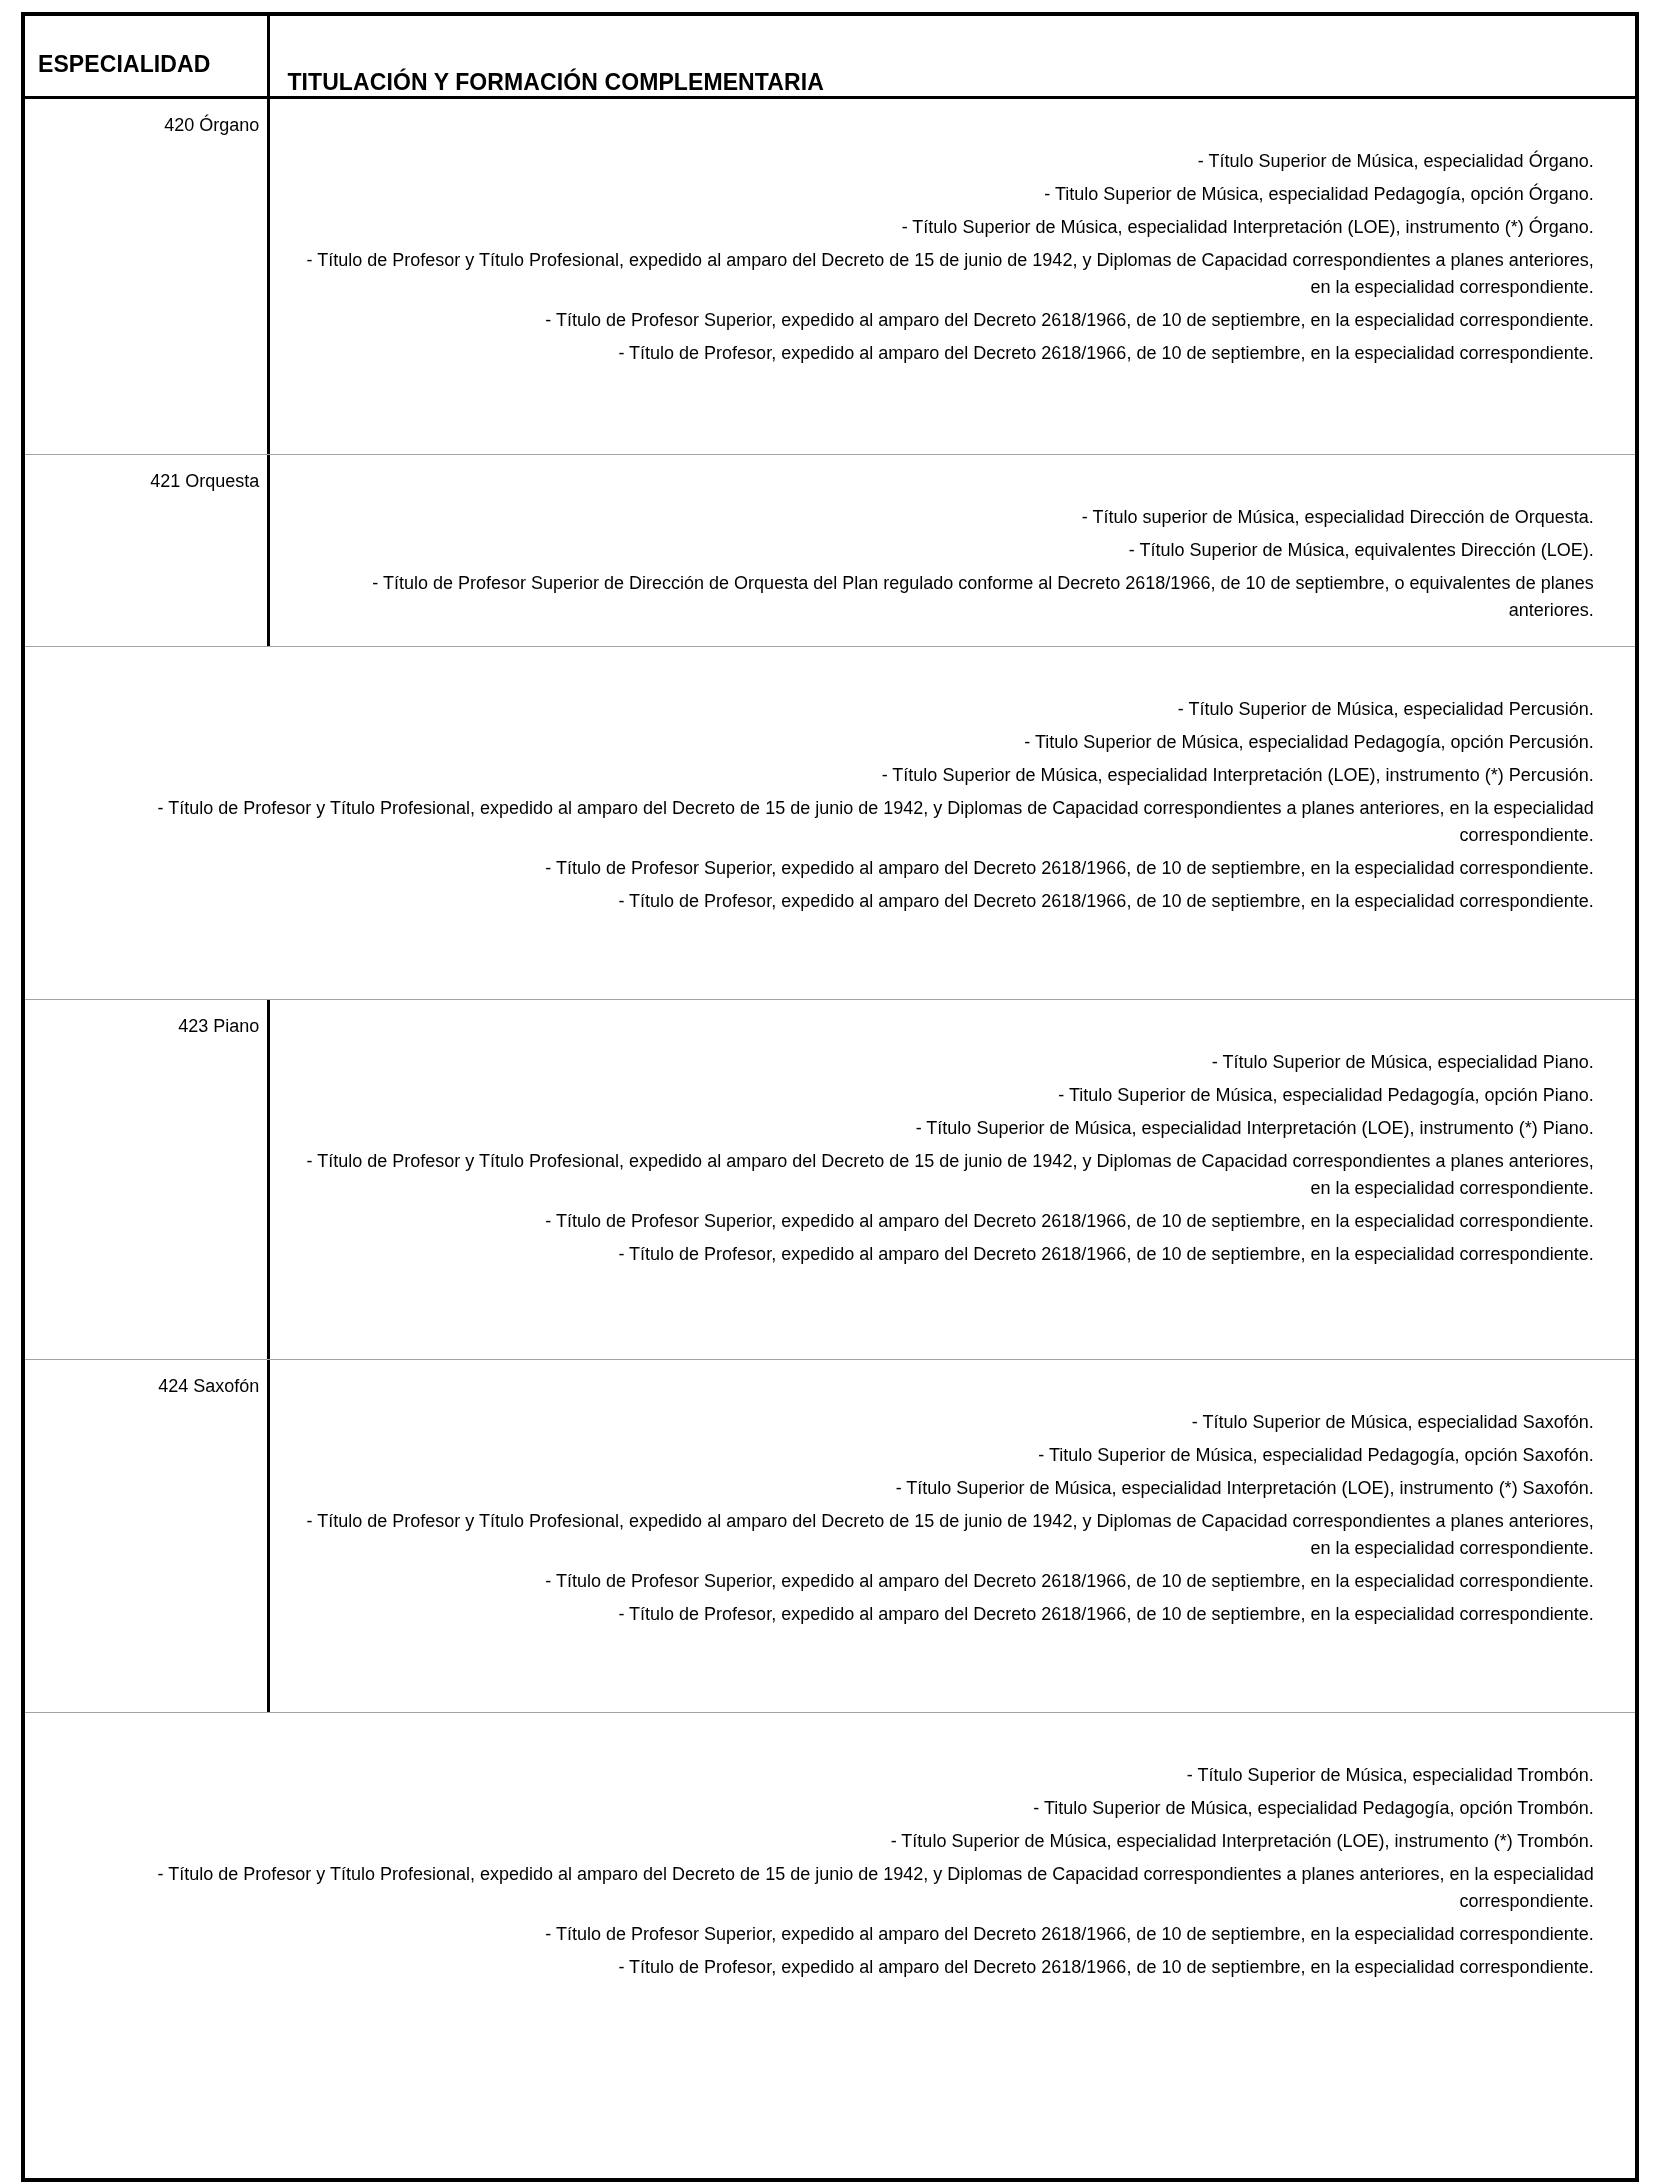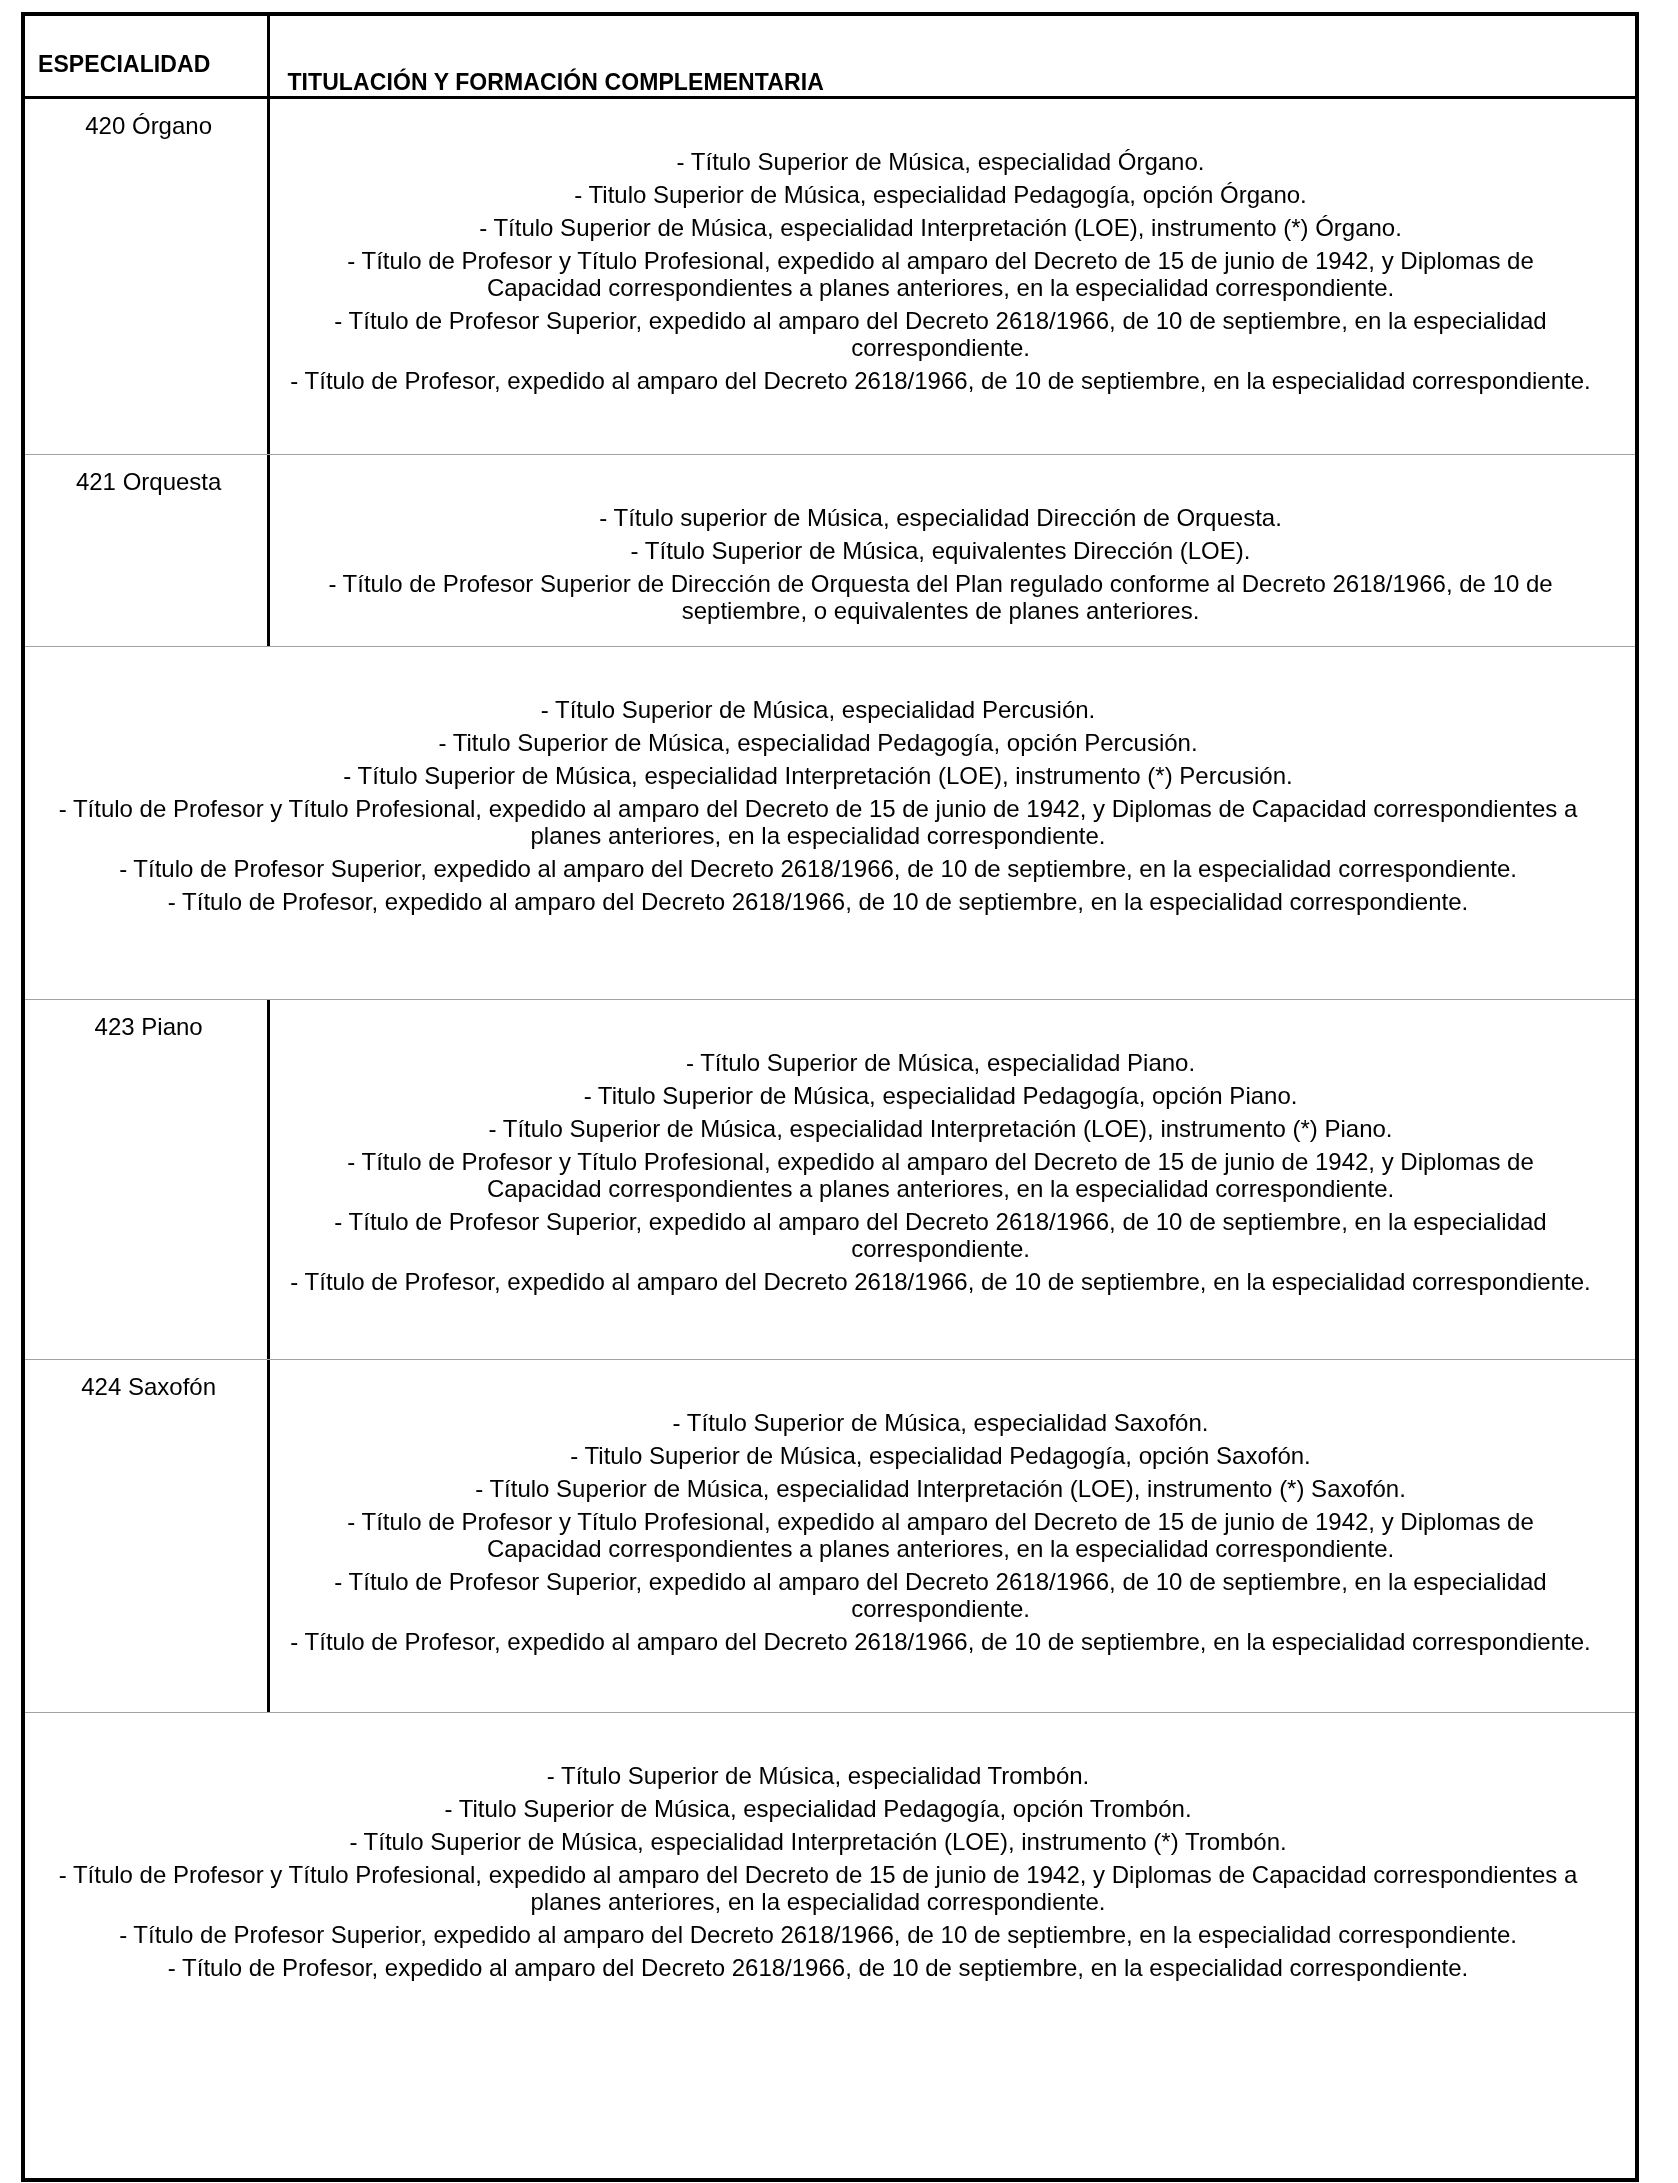--- a/index.html
+++ b/index.html
@@ -56,23 +56,23 @@
     padding-bottom: 0;
   }
   .header-label {
     font-size: 23px;
     font-weight: bold;
     letter-spacing: 0.1px;
     white-space: nowrap;
   }
   p {
     margin: 5.9px 0;
-    font-size: 24px;
+    font-size: 18px;
     line-height: 27px;
-    text-align: center;
+    text-align: right;
   }
   .esp p {
     white-space: nowrap;
   }
 </style>
 </head>
 <body>
 
 <div class="doc">
 

